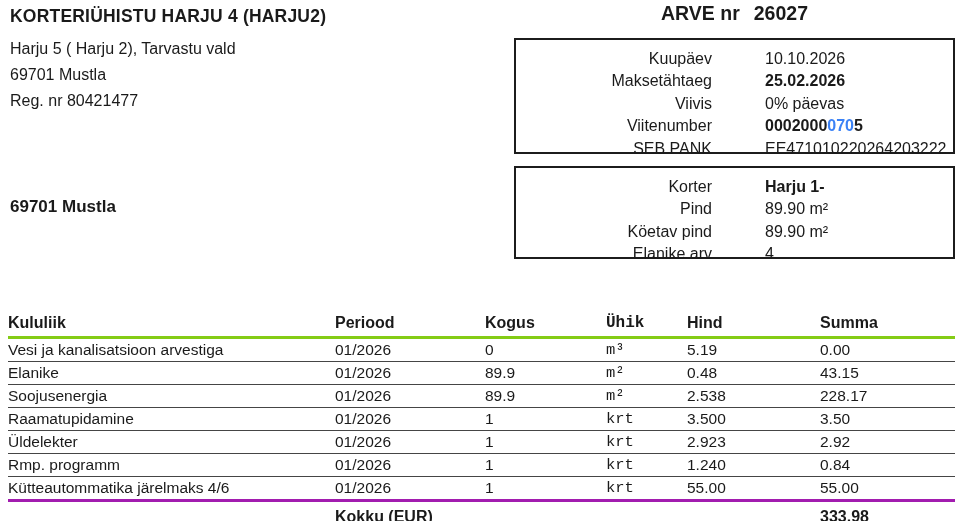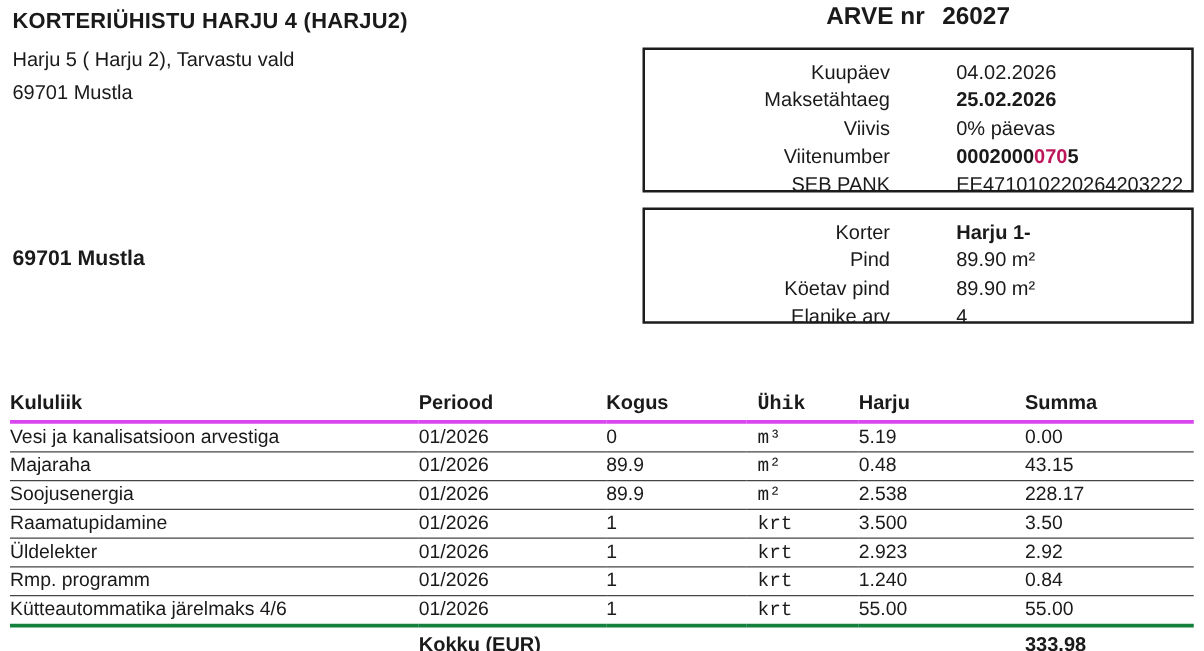--- a/index.html
+++ b/index.html
@@ -30,71 +30,72 @@
     position: absolute; left: 514px; width: 441px;
     border: 2px solid #1c1c1c; box-sizing: border-box;
     padding-top: 5px;
   }
   .box-meta { top: 38px; height: 116px; }
   .box-apartment { top: 166px; height: 93px; }
   .info-row { display: flex; align-items: flex-end; height: 22.6px; font-size: 16px; gap: 44px; }
   .info-label { width: 196px; text-align: right; padding-right: 9px; flex: none; }
   .info-value { white-space: nowrap; }
   .bold { font-weight: bold; }
-  .faded { color: #be185d; }
+  .faded { color: #3b82f6; }
 
   
   .recipient { position: absolute; left: 10px; top: 193px; font-weight: bold; font-size: 17px; line-height: 27px; }
 
   
   .charges {
     position: absolute; left: 8px; top: 312px; width: 947px;
     border-collapse: collapse; table-layout: fixed;
   }
   .charges col.c1 { width: 327px; }
   .charges col.c2 { width: 150px; }
   .charges col.c3 { width: 112px; }
   .charges col.c4 { width: 90px; }
   .charges col.c5 { width: 133px; }
   .charges col.c6 { width: 135px; }
   .charges th {
     font-size: 16px; font-weight: bold; text-align: left;
-    padding: 0 0 4px 0; border-bottom: 3px solid #d946ef;
+    padding: 0 0 4px 0; border-bottom: 3px solid #84cc16;
     height: 20px; vertical-align: bottom;
   }
   .charges td {
     font-size: 15.5px; height: 22px; padding: 0;
     border-bottom: 1.5px solid #454545; vertical-align: middle;
     white-space: nowrap; overflow: hidden;
   }
   .charges .num-col, .charges th.num-col { }
   .charges .unit-col, .charges th.unit-col { padding-left: 9px; font-family: Liberation Mono, monospace; }
   .charges .last-col { padding-right: 5px; }
-  .charges tr.last-row td { border-bottom: 3px solid #15803d; }
+  .charges tr.last-row td { border-bottom: 3px solid #a21caf; }
   .charges tr.total-row td { border-bottom: none; font-weight: bold; font-size: 16px; height: 24px; padding-top: 3px; }
 </style>
 </head>
 <body>
 
 <div class="page">
 
   <div class="seller">
     <div class="seller-name">KORTERIÜHISTU HARJU 4 (HARJU2)</div>
     <div class="seller-line">Harju 5 ( Harju 2), Tarvastu vald</div>
     <div class="seller-line">69701 Mustla</div>
+    <div class="seller-line">Reg. nr 80421477</div>
   </div>
 
   <div class="invoice-title">
     <span>ARVE nr</span><span class="num">26027</span>
   </div>
 
   <div class="info-box box-meta">
     <div class="info-row">
       <span class="info-label">Kuupäev</span>
-      <span class="info-value">04.02.2026</span>
+      <span class="info-value">10.10.2026</span>
     </div>
     <div class="info-row">
       <span class="info-label">Maksetähtaeg</span>
       <span class="info-value bold">25.02.2026</span>
     </div>
     <div class="info-row">
       <span class="info-label">Viivis</span>
       <span class="info-value">0% päevas</span>
     </div>
     <div class="info-row">
@@ -138,35 +139,35 @@
         <col class="c4">
         <col class="c5">
         <col class="c6">
     </colgroup>
     <thead>
       <tr>
         <th>Kululiik</th>
         <th>Periood</th>
         <th class="num-col">Kogus</th>
         <th class="unit-col">Ühik</th>
-        <th class="num-col">Harju</th>
+        <th class="num-col">Hind</th>
         <th class="num-col last-col">Summa</th>
       </tr>
     </thead>
     <tbody>
       <tr>
         <td>Vesi ja kanalisatsioon arvestiga</td>
         <td>01/2026</td>
         <td class="num-col">0</td>
         <td class="unit-col">m³</td>
         <td class="num-col">5.19</td>
         <td class="num-col last-col">0.00</td>
       </tr>
       <tr>
-        <td>Majaraha</td>
+        <td>Elanike</td>
         <td>01/2026</td>
         <td class="num-col">89.9</td>
         <td class="unit-col">m²</td>
         <td class="num-col">0.48</td>
         <td class="num-col last-col">43.15</td>
       </tr>
       <tr>
         <td>Soojusenergia</td>
         <td>01/2026</td>
         <td class="num-col">89.9</td>

